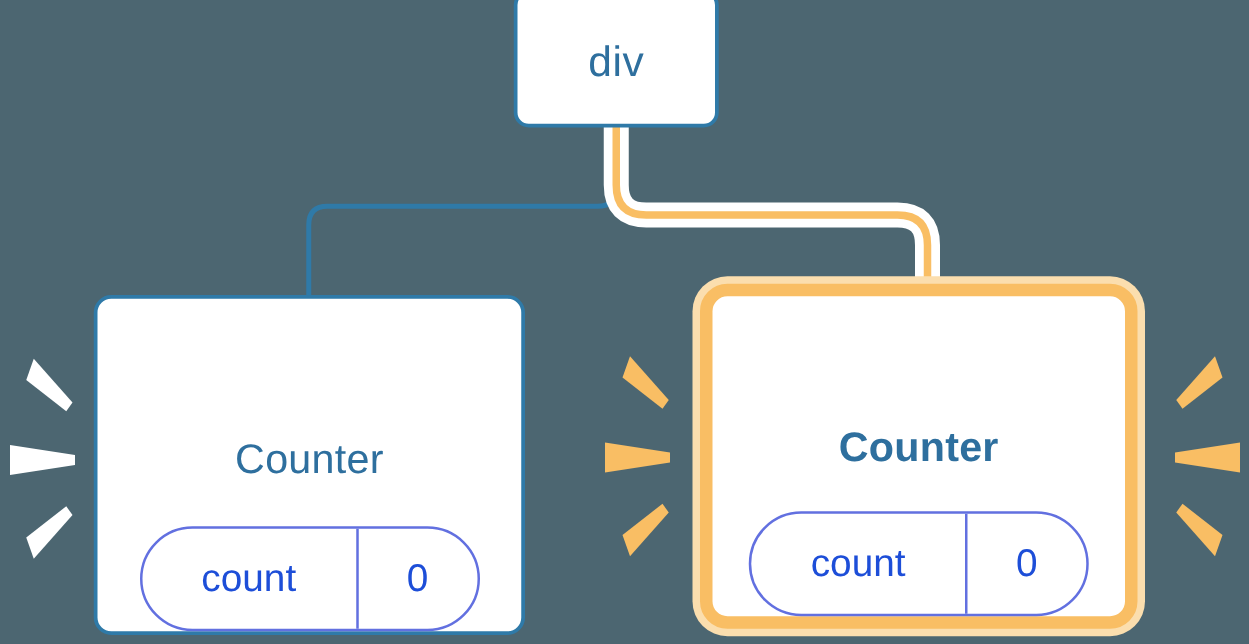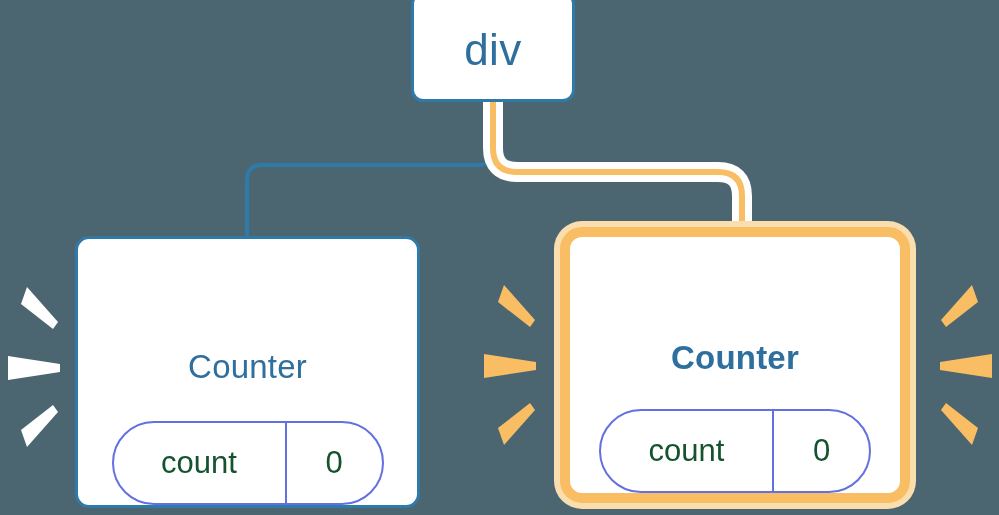--- a/index.html
+++ b/index.html
@@ -40,21 +40,21 @@
   .node-div {
     left: 411px;
     top: -8px;
     width: 164px;
     height: 110px;
     border: 3px solid #2f7aa8;
     border-radius: 12px;
     z-index: 5;
   }
   .node-div .node-title {
-    font-size: 44px;
+    font-size: 34px;
     color: #2e6f9e;
     font-weight: 400;
     letter-spacing: .5px;
     line-height: 1;
     margin-top: 6px;
   }
 
   .node-counter {
     width: 345px;
     height: 272px;
@@ -98,21 +98,21 @@
     box-sizing: border-box;
     background: transparent;
   }
   .node-left .pill  { width: 272px; margin-top: 38px; }
   .node-right .pill { width: 272px; margin-top: 35px; }
 
   .pill-key, .pill-val {
     display: flex;
     align-items: center;
     justify-content: center;
-    color: #14532d;
+    color: #1d4ed8;
     font-size: 31px;
     font-weight: 400;
     line-height: 1;
   }
   .pill-key {
     flex: 0 0 171px;
     padding-bottom: 2px;
   }
   .pill-val {
     flex: 1 1 auto;

